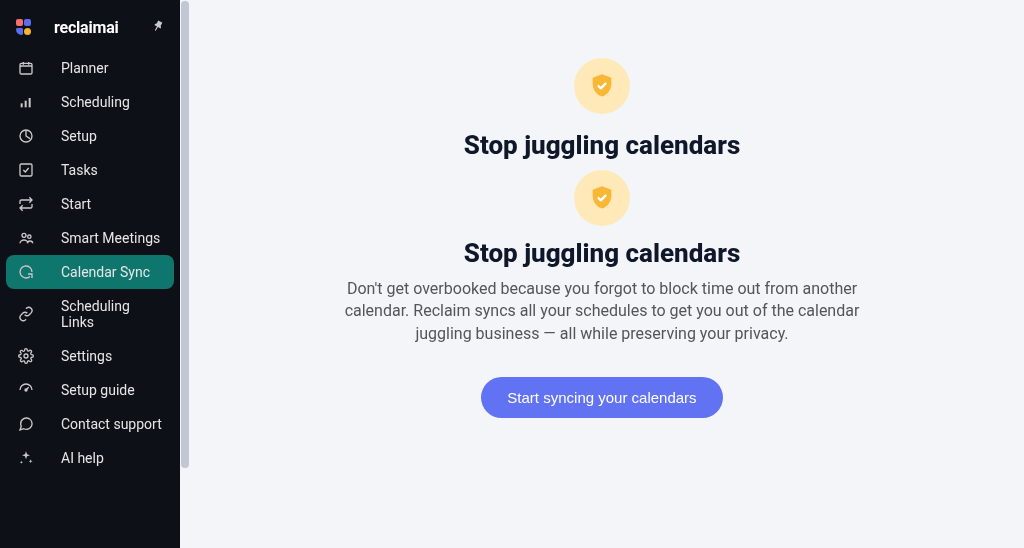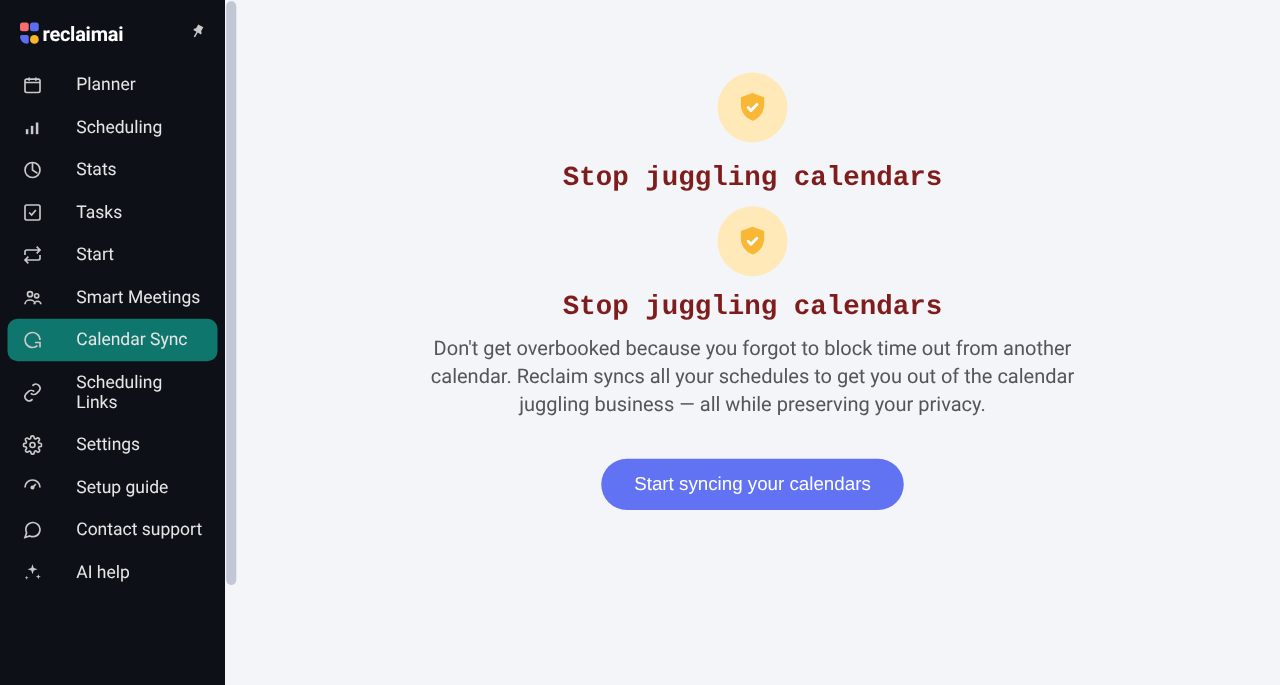--- a/index.html
+++ b/index.html
@@ -15,22 +15,22 @@
       width: 180px;
       background: #0d1117;
       color: #e6e6e6;
       display: flex;
       flex-direction: column;
       padding: 14px 6px;
       position: relative;
     }
     .brand {
       display: flex;
-      align-items: flex-start;
-      gap: 0;
+      align-items: center;
+      gap: 20px;
       padding: 4px 10px 14px 10px;
     }
     .brand-logo {
       width: 18px;
       height: 18px;
       display: flex;
       flex-wrap: wrap;
       gap: 1px;
     }
     .brand-logo span {
@@ -108,25 +108,24 @@
       height: 56px;
       border-radius: 50%;
       background: #ffe9b8;
       display: flex;
       align-items: center;
       justify-content: center;
       margin-top: 58px;
     }
     .hero-badge svg { width: 28px; height: 28px; }
     .hero-title {
-      font-size: 22px;
+      font-size: 26px;
       font-weight: 800;
-      color: #7f1d1d;
+      color: #0f172a;
       margin-top: 16px;
-      font-family: Liberation Mono, monospace;
     }
     .hero-badge.second { margin-top: 10px; }
     .hero-desc {
       max-width: 530px;
       text-align: center;
       color: #555;
       font-size: 16px;
       line-height: 1.4;
       margin-top: 10px;
     }
@@ -182,21 +181,21 @@
     <span>Scheduling</span>
   </div>
 
   <div class="nav-item">
     <span class="nav-icon">
       <svg viewBox="0 0 24 24" fill="none" stroke="currentColor" stroke-width="2">
           <circle cx="12" cy="12" r="9"></circle>
           <path d="M12 3v9l6 4"></path>
         </svg>
     </span>
-    <span>Stats</span>
+    <span>Setup</span>
   </div>
 
   <div class="nav-item">
     <span class="nav-icon">
       <svg viewBox="0 0 24 24" fill="none" stroke="currentColor" stroke-width="2">
           <rect x="3" y="3" width="18" height="18" rx="2"></rect>
           <path d="M8 12l3 3 5-6"></path>
         </svg>
     </span>
     <span>Tasks</span>

